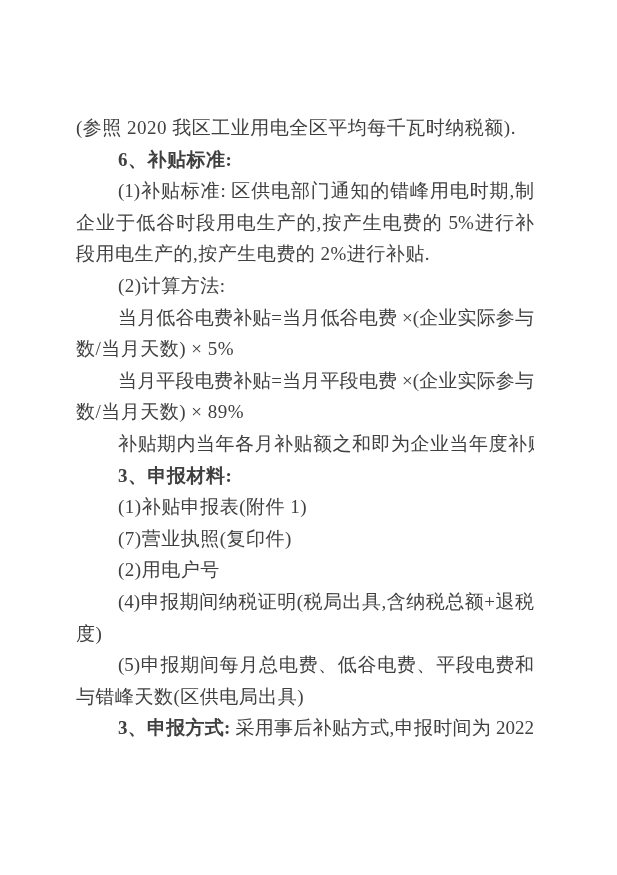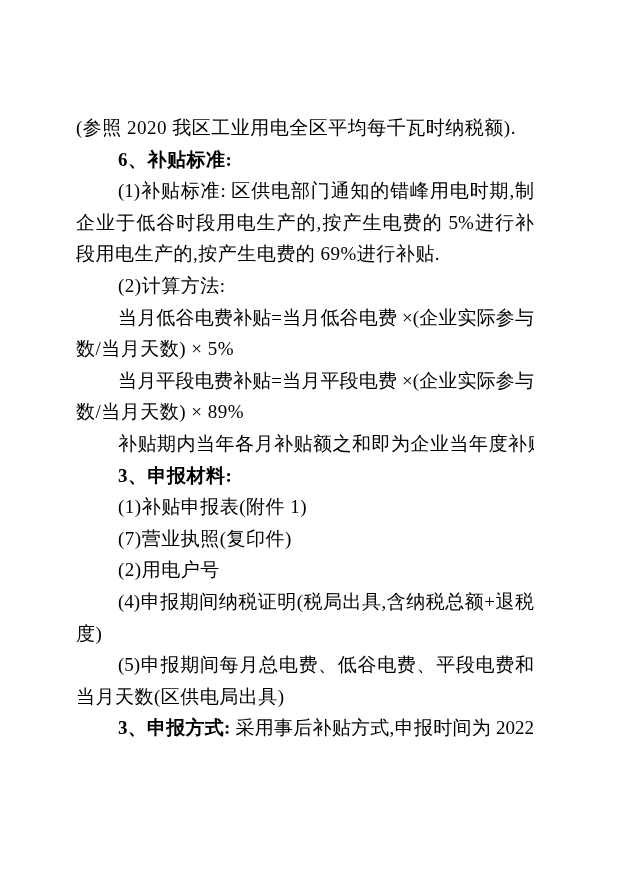--- a/index.html
+++ b/index.html
@@ -7,21 +7,21 @@
     padding: 0;
     background: #ffffff;
   }
   .page {
     position: relative;
     width: 617px;
     height: 875px;
     background: #ffffff;
     overflow: hidden;
     font-family: "Liberation Serif", "DejaVu Serif", serif;
-    color: #000000;
+    color: #404040;
   }
   .content {
     position: absolute;
     left: 76px;
     top: 112px;
     width: 458px;
   }
   .line {
     font-size: 19px;
     line-height: 31.6px;
@@ -46,30 +46,30 @@
 </style>
 </head>
 <body>
 
 <div class="page">
   <div class="content">
       <div class="line">(参照 2020 我区工业用电全区平均每千瓦时纳税额).</div>
       <div class="line indent bold">6、补贴标准:</div>
       <div class="line indent justify">(1)补贴标准: 区供电部门通知的错峰用电时期,制造业</div>
       <div class="line justify">企业于低谷时段用电生产的,按产生电费的 5%进行补贴; 于平</div>
-      <div class="line">段用电生产的,按产生电费的 69%进行补贴.</div>
+      <div class="line">段用电生产的,按产生电费的 2%进行补贴.</div>
       <div class="line indent">(2)计算方法:</div>
       <div class="line indent justify">当月低谷电费补贴=当月低谷电费 ×(企业实际参与错峰天</div>
       <div class="line">数/当月天数) × 5%</div>
       <div class="line indent justify">当月平段电费补贴=当月平段电费 ×(企业实际参与错峰天</div>
       <div class="line">数/当月天数) × 89%</div>
       <div class="line indent">补贴期内当年各月补贴额之和即为企业当年度补贴总额.</div>
       <div class="line indent bold">3、申报材料:</div>
       <div class="line indent">(1)补贴申报表(附件 1)</div>
       <div class="line indent">(7)营业执照(复印件)</div>
       <div class="line indent">(2)用电户号</div>
       <div class="line indent justify">(4)申报期间纳税证明(税局出具,含纳税总额+退税额</div>
       <div class="line">度)</div>
       <div class="line indent justify">(5)申报期间每月总电费、低谷电费、平段电费和实际参</div>
-      <div class="line">当月天数(区供电局出具)</div>
+      <div class="line">与错峰天数(区供电局出具)</div>
       <div class="line indent justify"><span class="bold">3、申报方式: </span>采用事后补贴方式,申报时间为 2022 年 12</div>
     </div>
 </div>
 
 </body></html>

